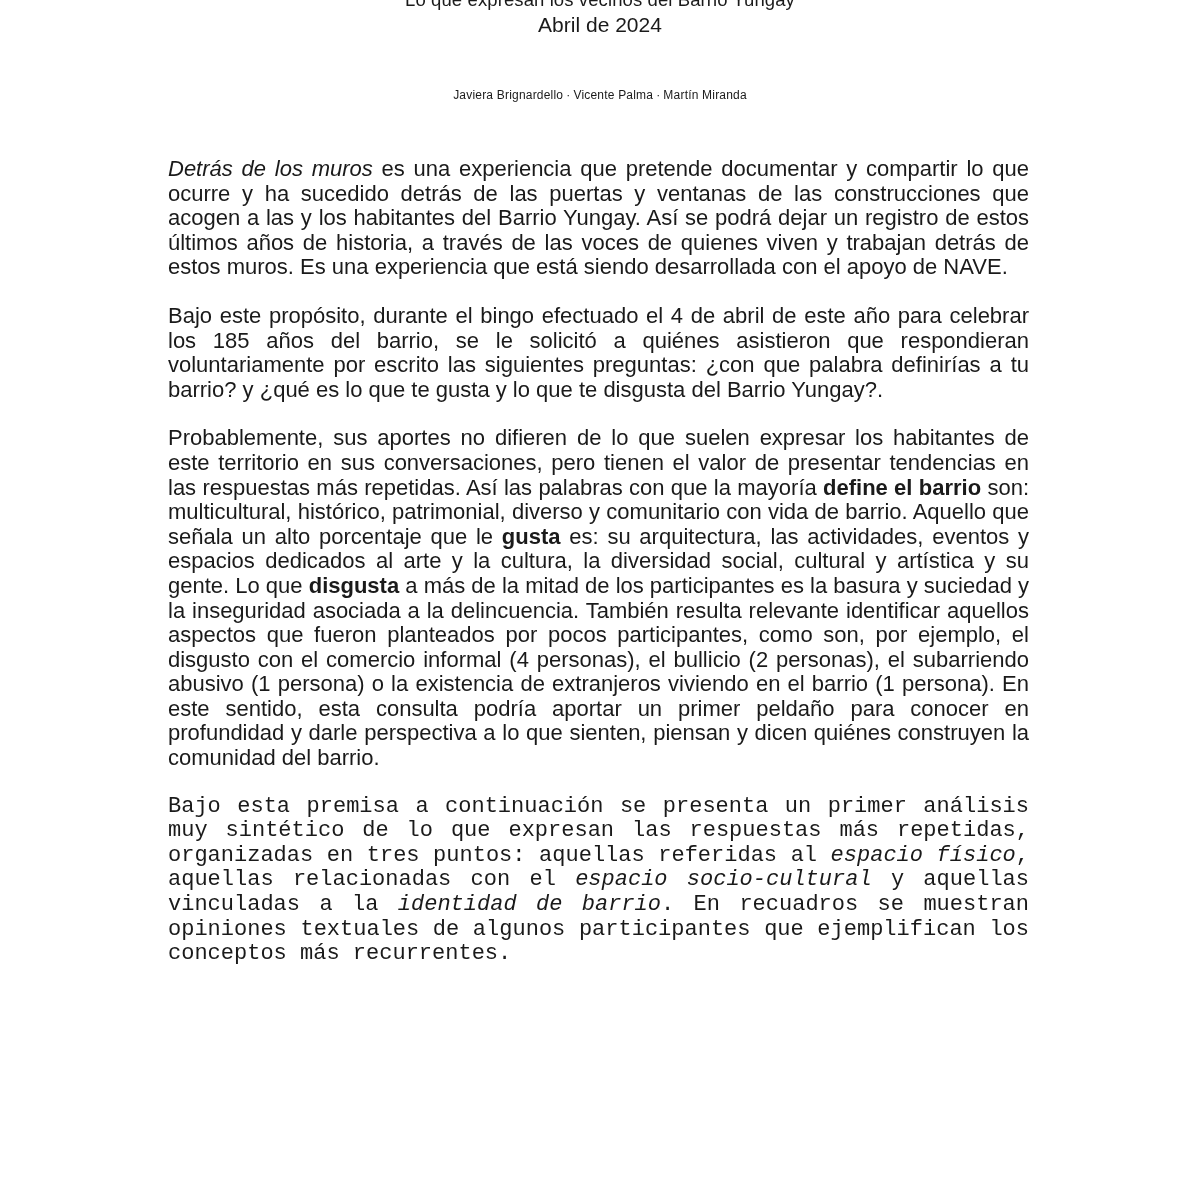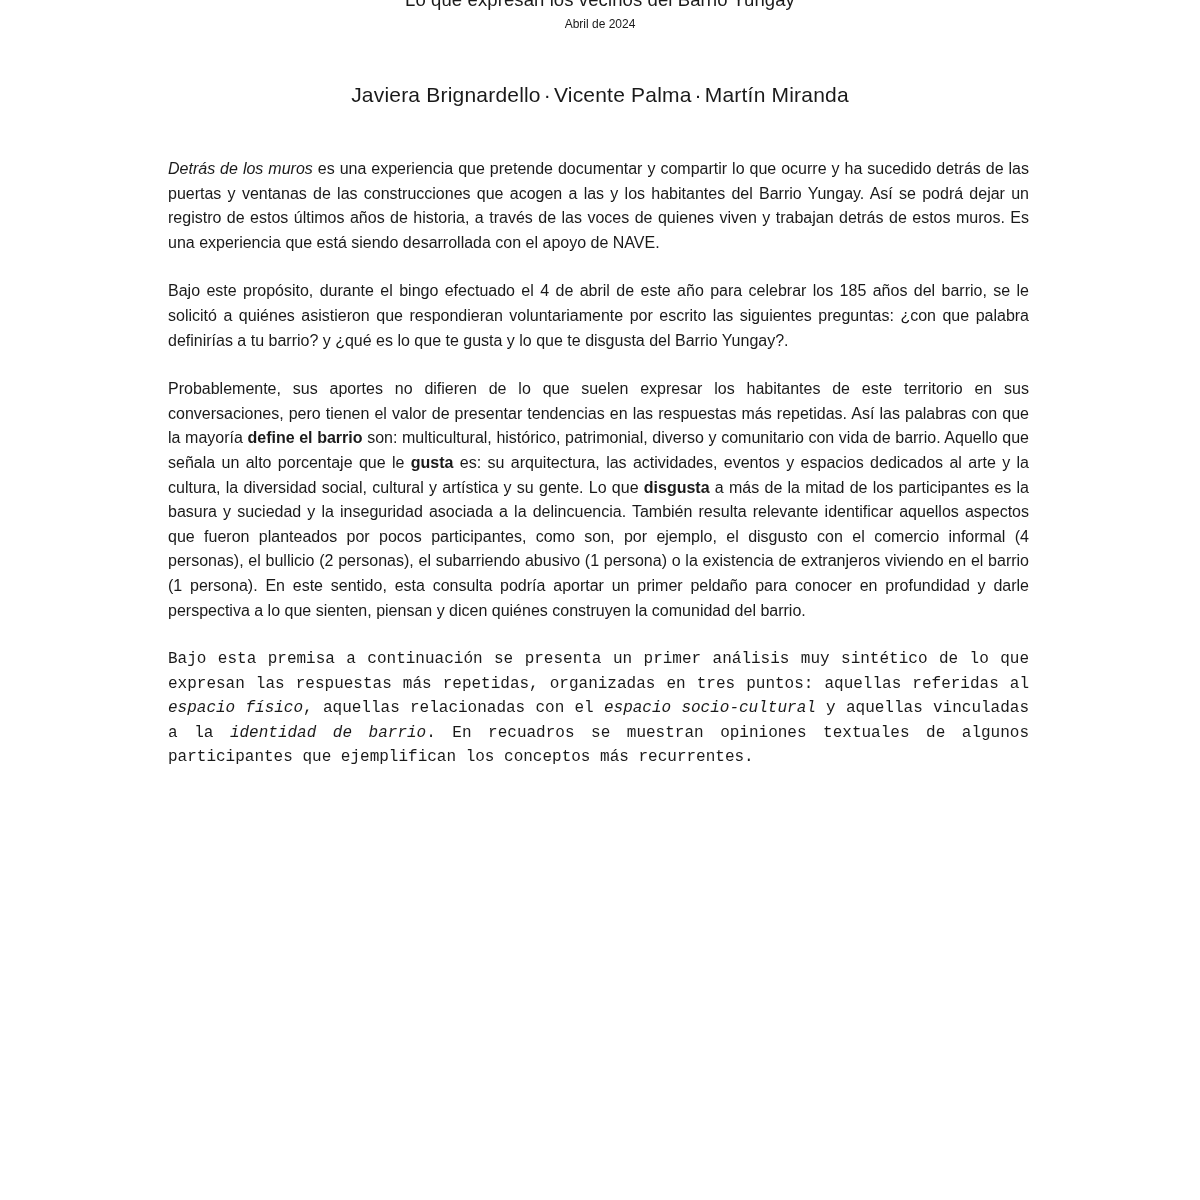--- a/index.html
+++ b/index.html
@@ -29,46 +29,46 @@
   .doc-title {
     font-size: 18.5px;
     line-height: 24px;
     margin: 0;
     font-weight: normal;
     letter-spacing: 0.1px;
     
     margin-top: -12px;
   }
   .doc-date {
-    font-size: 12px;
+    font-size: 21px;
     line-height: 25px;
     margin: 0;
     font-weight: normal;
   }
   .authors {
-    font-size: 21px;
+    font-size: 12px;
     line-height: 24px;
     margin: 0;
     padding-top: 46px;
     font-weight: normal;
     letter-spacing: 0.2px;
   }
   .authors .sep {
     padding: 0 3px;
   }
   
   .body-col {
     position: absolute;
     left: 168px;
     top: 157px;
     width: 866px;
   }
   p.para {
     margin: 0 5px 24px 0;
-    font-size: 16px;
+    font-size: 22px;
     line-height: 24.6px;
     text-align: justify;
     text-justify: inter-word;
     hyphens: none;
   }
   p.para:last-child { margin-bottom: 0; font-family: Liberation Mono, monospace; }
   .it { font-style: italic; }
   .bd { font-weight: bold; }
   
   .p1 { margin-bottom: 25px; }

